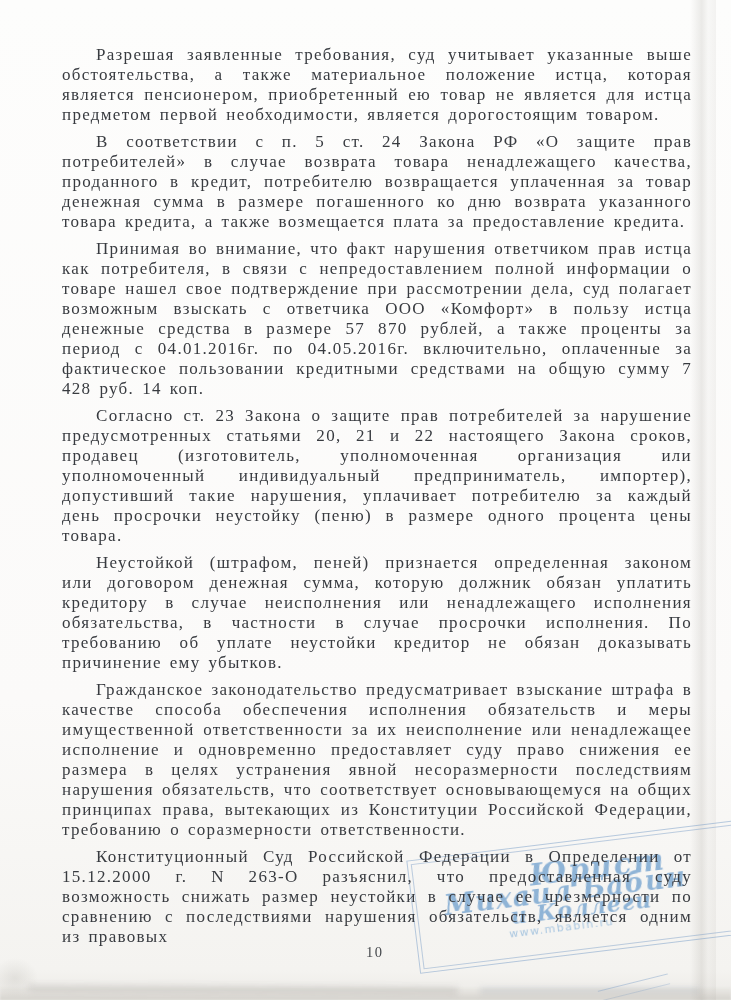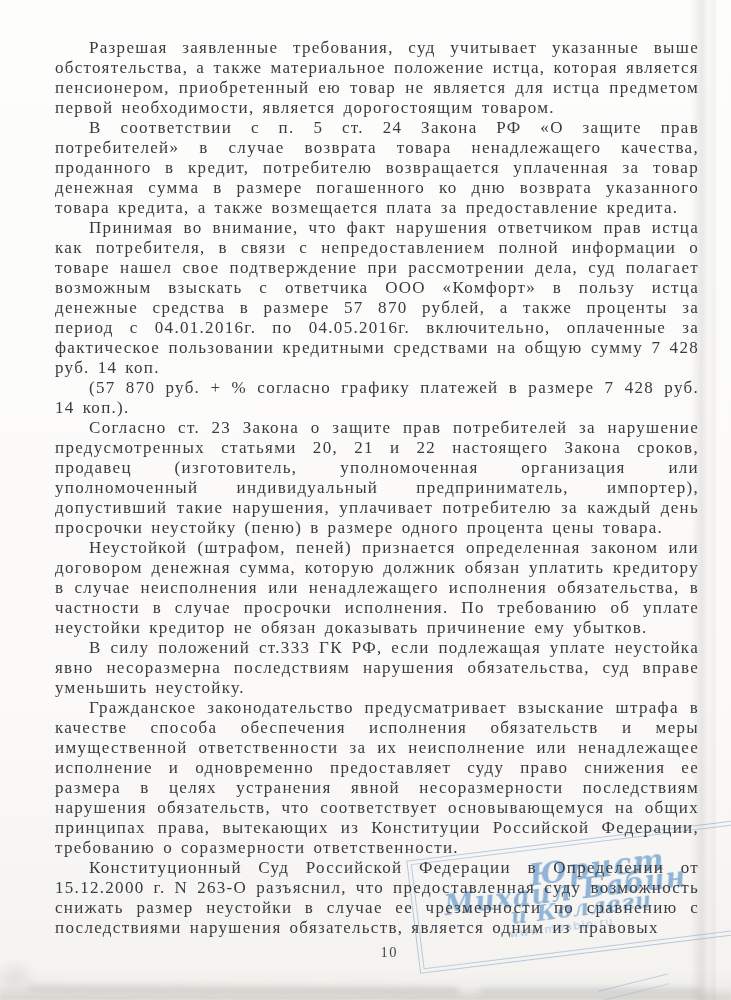--- a/index.html
+++ b/index.html
@@ -24,21 +24,21 @@
   }
   .text-block {
     position:absolute; left:55px; top:38px; width:644px;
     font-size:17px; line-height:20px;
     letter-spacing:1.3px; word-spacing:2.5px;
     color:#383b40;
     text-align:justify;
     z-index:3;
     filter:blur(0.25px);
   }
-  .text-block p { margin:0; text-indent:34px; }
+  .text-block p { margin:7px; text-indent:34px; }
   
   .stamp {
     position:absolute; left:412px; top:840px; width:330px; height:112px;
     transform:rotate(-7deg);
     border:1.5px solid rgba(128,162,202,0.55);
     z-index:2;
     display:flex; align-items:center; justify-content:center;
   }
   .stamp-inner {
     position:absolute; inset:3px;
@@ -50,21 +50,21 @@
     color:#7ea9d2; font-style:italic; font-family:"DejaVu Serif",serif;
     opacity:0.85; filter:blur(0.3px);
     margin-top:-6px;
   }
   .stamp-l1 { font-size:29px; font-weight:bold; line-height:26px; letter-spacing:2px; margin-left:46px; }
   .stamp-l2 { font-size:27px; font-weight:bold; line-height:24px; letter-spacing:1px; margin-top:-5px; margin-left:-24px; }
   .stamp-l3 { font-size:22px; font-weight:bold; line-height:21px; letter-spacing:1px; margin-top:-4px; margin-left:4px; }
   .stamp-url { font-size:11px; font-style:normal; font-family:"DejaVu Sans",sans-serif; letter-spacing:1.5px; color:#9bbedd; line-height:12px; margin-top:1px; margin-left:-40px; }
   .page-number {
     position:absolute; left:366px; top:944px; width:32px;
-    text-align:right; font-size:14.5px; letter-spacing:1.5px;
+    text-align:left; font-size:14.5px; letter-spacing:1.5px;
     color:#46494d; z-index:3; filter:blur(0.2px);
   }
   
   .bottom-edge {
     position:absolute; left:0; bottom:0; width:731px; height:14px;
     background:linear-gradient(180deg, rgba(172,168,160,0) 0%, rgba(172,168,160,0.22) 65%, rgba(160,157,150,0.3) 100%);
     filter:blur(1px); z-index:4;
   }
   .smudge-a {
     position:absolute; left:28px; top:986px; width:430px; height:7px;
@@ -100,24 +100,22 @@
       <span class="stamp-l2">Михаил Бабин</span>
       <span class="stamp-l3">и Коллеги</span>
       <span class="stamp-url">www.mbabin.ru</span>
     </div>
   </div>
 
   <div class="text-block">
     <p>Разрешая заявленные требования, суд учитывает указанные выше обстоятельства, а также материальное положение истца, которая является пенсионером, приобретенный ею товар не является для истца предметом первой необходимости, является дорогостоящим товаром.</p>
     <p>В соответствии с п. 5 ст. 24 Закона РФ «О защите прав потребителей» в случае возврата товара ненадлежащего качества, проданного в кредит, потребителю возвращается уплаченная за товар денежная сумма в размере погашенного ко дню возврата указанного товара кредита, а также возмещается плата за предоставление кредита.</p>
     <p>Принимая во внимание, что факт нарушения ответчиком прав истца как потребителя, в связи с непредоставлением полной информации о товаре нашел свое подтверждение при рассмотрении дела, суд полагает возможным взыскать с ответчика ООО «Комфорт» в пользу истца денежные средства в размере 57 870 рублей, а также проценты за период с 04.01.2016г. по 04.05.2016г. включительно, оплаченные за фактическое пользовании кредитными средствами на общую сумму 7 428 руб. 14 коп.</p>
-    <p>(57 870 руб. + % согласно графику платежей в размере 7 428 руб. 14 коп.).</p>
     <p>Согласно ст. 23 Закона о защите прав потребителей за нарушение предусмотренных статьями 20, 21 и 22 настоящего Закона сроков, продавец (изготовитель, уполномоченная организация или уполномоченный индивидуальный предприниматель, импортер), допустивший такие нарушения, уплачивает потребителю за каждый день просрочки неустойку (пеню) в размере одного процента цены товара.</p>
     <p>Неустойкой (штрафом, пеней) признается определенная законом или договором денежная сумма, которую должник обязан уплатить кредитору в случае неисполнения или ненадлежащего исполнения обязательства, в частности в случае просрочки исполнения. По требованию об уплате неустойки кредитор не обязан доказывать причинение ему убытков.</p>
-    <p>В силу положений ст.333 ГК РФ, если подлежащая уплате неустойка явно несоразмерна последствиям нарушения обязательства, суд вправе уменьшить неустойку.</p>
     <p>Гражданское законодательство предусматривает взыскание штрафа в качестве способа обеспечения исполнения обязательств и меры имущественной ответственности за их неисполнение или ненадлежащее исполнение и одновременно предоставляет суду право снижения ее размера в целях устранения явной несоразмерности последствиям нарушения обязательств, что соответствует основывающемуся на общих принципах права, вытекающих из Конституции Российской Федерации, требованию о соразмерности ответственности.</p>
     <p>Конституционный Суд Российской Федерации в Определении от 15.12.2000 г. N 263-О разъяснил, что предоставленная суду возможность снижать размер неустойки в случае ее чрезмерности по сравнению с последствиями нарушения обязательств, является одним из правовых</p>
   </div>
 
   <div class="page-number">10</div>
 
   <div class="smudge-a"></div>
   <div class="smudge-b"></div>
   <div class="smudge-c"></div>
   <div class="stamp-fragment"></div>

